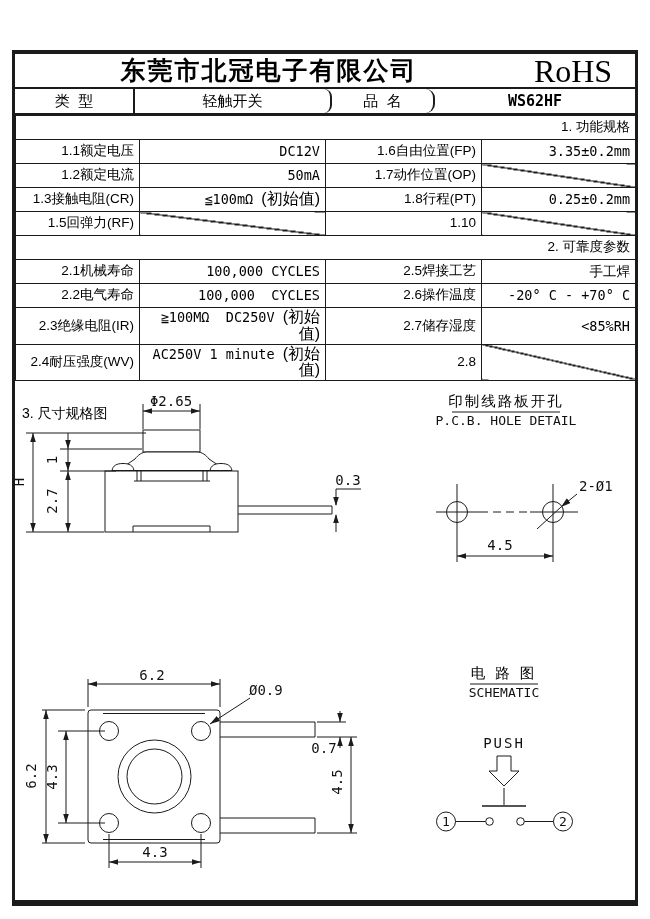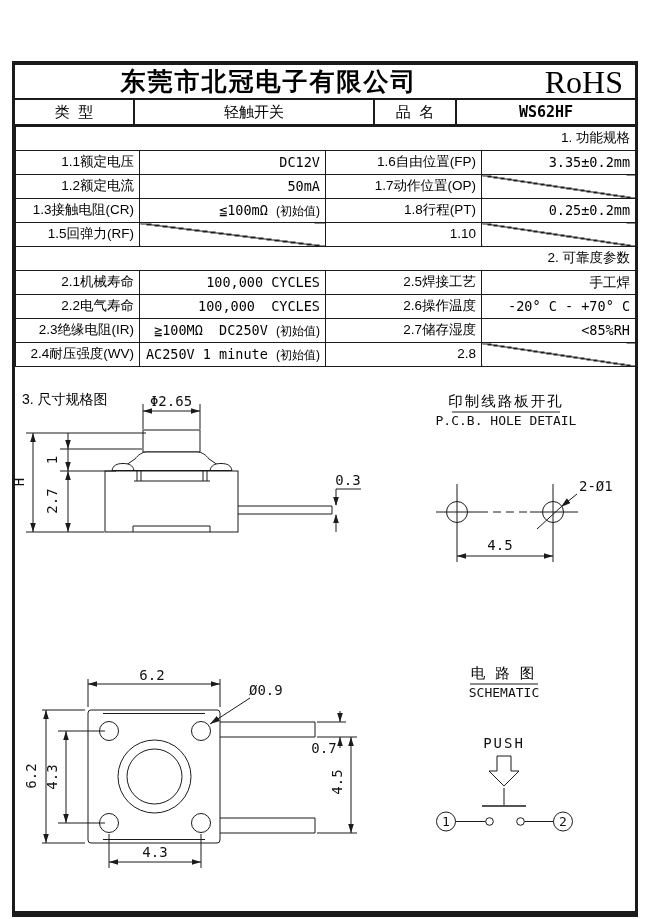--- a/index.html
+++ b/index.html
@@ -1,37 +1,37 @@
 <!DOCTYPE html>
 <html><head>
 <meta charset="utf-8">
 <style>
   html,body{margin:0;padding:0;background:#fff;}
   #page{position:relative;width:650px;height:919px;background:#fff;overflow:hidden;
         font-family:"Liberation Sans",sans-serif;color:#000;}
-  #frame{position:absolute;left:12px;top:61px;width:626px;height:856px;box-sizing:border-box;
+  #frame{position:absolute;left:12px;top:50px;width:626px;height:856px;box-sizing:border-box;
          border:3px solid #1b1b1b;border-top-width:4px;border-bottom-width:6px;background:#fff;}
   .pre{white-space:pre;}
   
   .hrow1{display:flex;align-items:center;height:35px;border-bottom:2px solid #1b1b1b;box-sizing:border-box;}
   .company{flex:1;text-align:center;font-size:25px;font-weight:bold;letter-spacing:2px;}
-  .rohs{width:100px;text-align:right;padding-right:12px;font-family:"Liberation Serif",serif;
+  .rohs{width:100px;text-align:center;padding-right:12px;font-family:"Liberation Serif",serif;
         font-size:32px;line-height:1;}
   .hrow2{display:flex;align-items:stretch;height:26px;border-bottom:2px solid #1b1b1b;box-sizing:border-box;}
   .hrow2 .hc{display:flex;align-items:center;justify-content:center;font-size:15px;box-sizing:border-box;}
   .hc-b{border-right:2px solid #1b1b1b;}
-  .w-type{width:120px;}.w-tval{width:240px;}.w-pname{width:82px;}.w-pval{flex:1;}
+  .w-type{width:120px;}.w-tval{width:197px;border-radius:8px;}.w-pname{width:103px;border-radius:9px;}.w-pval{flex:1;}
   .prodval{font-family:"DejaVu Sans Mono",monospace;font-weight:bold;font-size:15px;}
   
   table.spec{width:100%;border-collapse:collapse;table-layout:fixed;}
   table.spec td{border:1.6px solid #1b1b1b;height:21px;padding:1px 5px;overflow:hidden;
                 font-size:13.5px;line-height:1.05;vertical-align:middle;text-align:right;}
   td.sect{font-size:14px;padding-left:7px;}
   td.val{font-family:"DejaVu Sans Mono",monospace;font-size:14px;}
-  .note{font-size:12px;font-family:"Liberation Sans",sans-serif;}
+  .note{font-size:16px;font-family:"Liberation Sans",sans-serif;}
   td.diag{background-image:linear-gradient(to right top,transparent calc(50% - 0.8px),
           #1b1b1b calc(50% - 0.8px),#1b1b1b calc(50% + 0.8px),transparent calc(50% + 0.8px));}
   #sect3{font-size:14px;padding:4px 0 0 7px;margin-top:20px;}
   
   #draw{position:absolute;left:0;top:0;width:650px;height:919px;}
   .ln{stroke:#1b1b1b;stroke-width:1;fill:none;}
   .ln2{stroke:#1b1b1b;stroke-width:1.6;fill:none;}
   .fw{stroke:#1b1b1b;stroke-width:1;fill:#fff;}
   .ar{fill:#1b1b1b;stroke:none;}
   .dim{font-family:"DejaVu Sans Mono",monospace;font-size:13px;fill:#111;}

